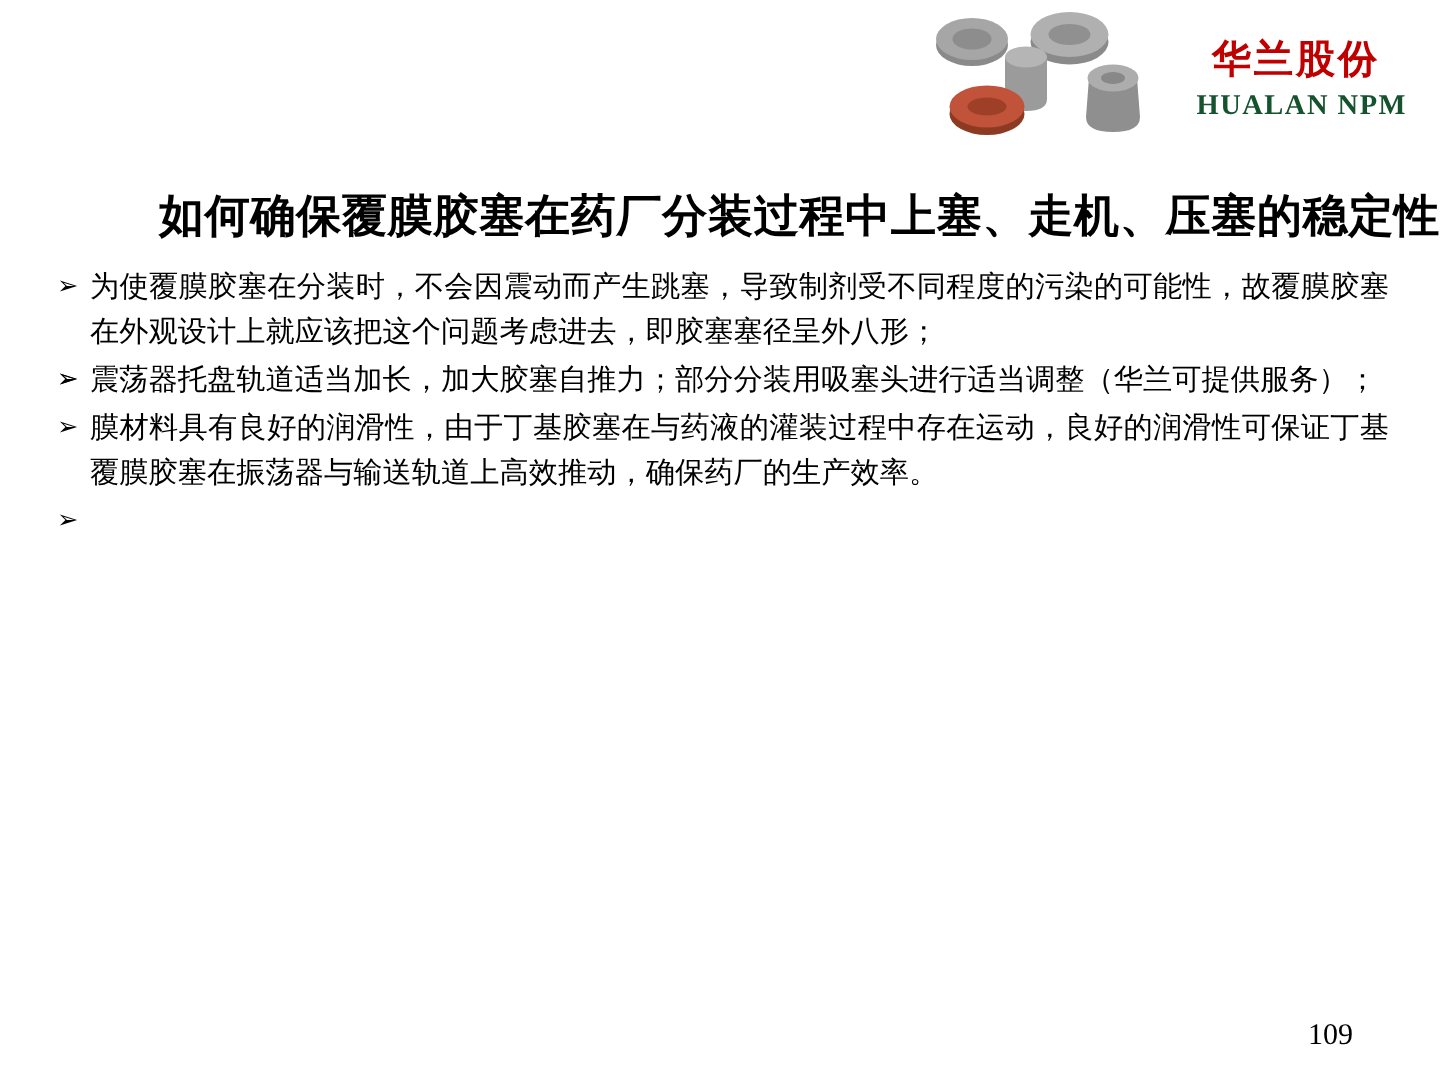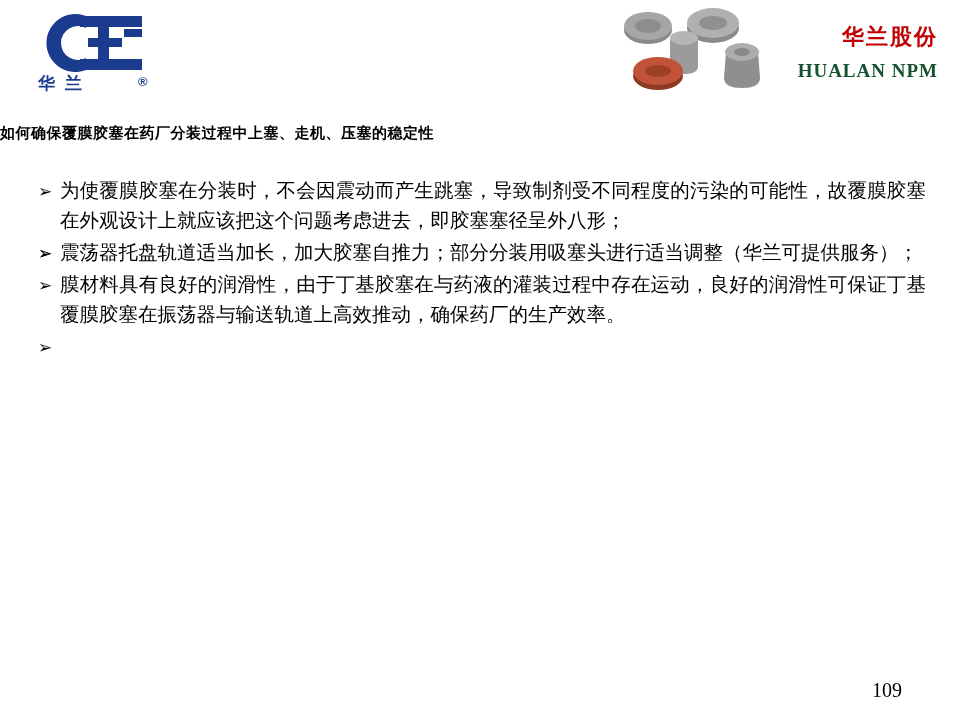--- a/index.html
+++ b/index.html
@@ -68,24 +68,24 @@
   }
   .stoppers {
     position: absolute;
     left: 0;
     top: 2px;
     width: 170px;
     height: 88px;
   }
   .brand-cn {
     position: absolute;
-    right: 10px;
+    right: 28px;
     top: 16px;
     font-family: "DejaVu Sans", sans-serif;
-    font-size: 22px;
+    font-size: 26px;
     font-weight: bold;
     color: #c00000;
     letter-spacing: 2px;
     white-space: nowrap;
   }
   .brand-en {
     position: absolute;
     right: 10px;
     top: 54px;
     font-family: "Liberation Serif", serif;
@@ -95,23 +95,23 @@
     letter-spacing: 1px;
     white-space: nowrap;
   }
 
   
   .slide-title {
     position: absolute;
     top: 124px;
     left: 0;
     width: 960px;
-    text-align: left;
-    font-family: "DejaVu Sans", sans-serif;
-    font-size: 15px;
+    text-align: right;
+    font-family: "DejaVu Sans", sans-serif;
+    font-size: 30px;
     font-weight: bold;
     color: #000000;
     letter-spacing: 0.5px;
   }
 
   
   .body {
     position: absolute;
     top: 176px;
     left: 38px;
@@ -146,37 +146,20 @@
     font-size: 20px;
     color: #000000;
     margin-left: 36px;
   }
 </style>
 </head>
 <body>
 
 <div class="header">
 
-  <div class="logo-left">
-    <svg class="logo-c" viewBox="0 0 130 62">
-
-      <path d="M62 4 A29 29 0 1 0 62 58 L62 46 A17 17 0 1 1 62 16 Z" fill="#1b3b8f"></path>
-
-      <rect x="56" y="4" width="62" height="11" fill="#1b3b8f"></rect>
-
-      <rect x="56" y="47" width="62" height="11" fill="#1b3b8f"></rect>
-
-      <rect x="74" y="15" width="11" height="32" fill="#1b3b8f"></rect>
-      <rect x="64" y="26" width="34" height="9" fill="#1b3b8f"></rect>
-
-      <rect x="100" y="17" width="18" height="8" fill="#1b3b8f"></rect>
-    </svg>
-    <div class="logo-cn">华兰</div>
-    <div class="logo-reg">®</div>
-  </div>
 
   <div class="logo-right">
     <svg class="stoppers" viewBox="0 0 170 88">
 
       <ellipse cx="30" cy="22" rx="24" ry="14" fill="#8a8a8a"></ellipse>
       <ellipse cx="30" cy="18" rx="24" ry="14" fill="#a6a6a6"></ellipse>
       <ellipse cx="30" cy="18" rx="13" ry="7" fill="#8d8d8d"></ellipse>
 
       <ellipse cx="95" cy="20" rx="26" ry="15" fill="#8a8a8a"></ellipse>
       <ellipse cx="95" cy="15" rx="26" ry="15" fill="#b0b0b0"></ellipse>

